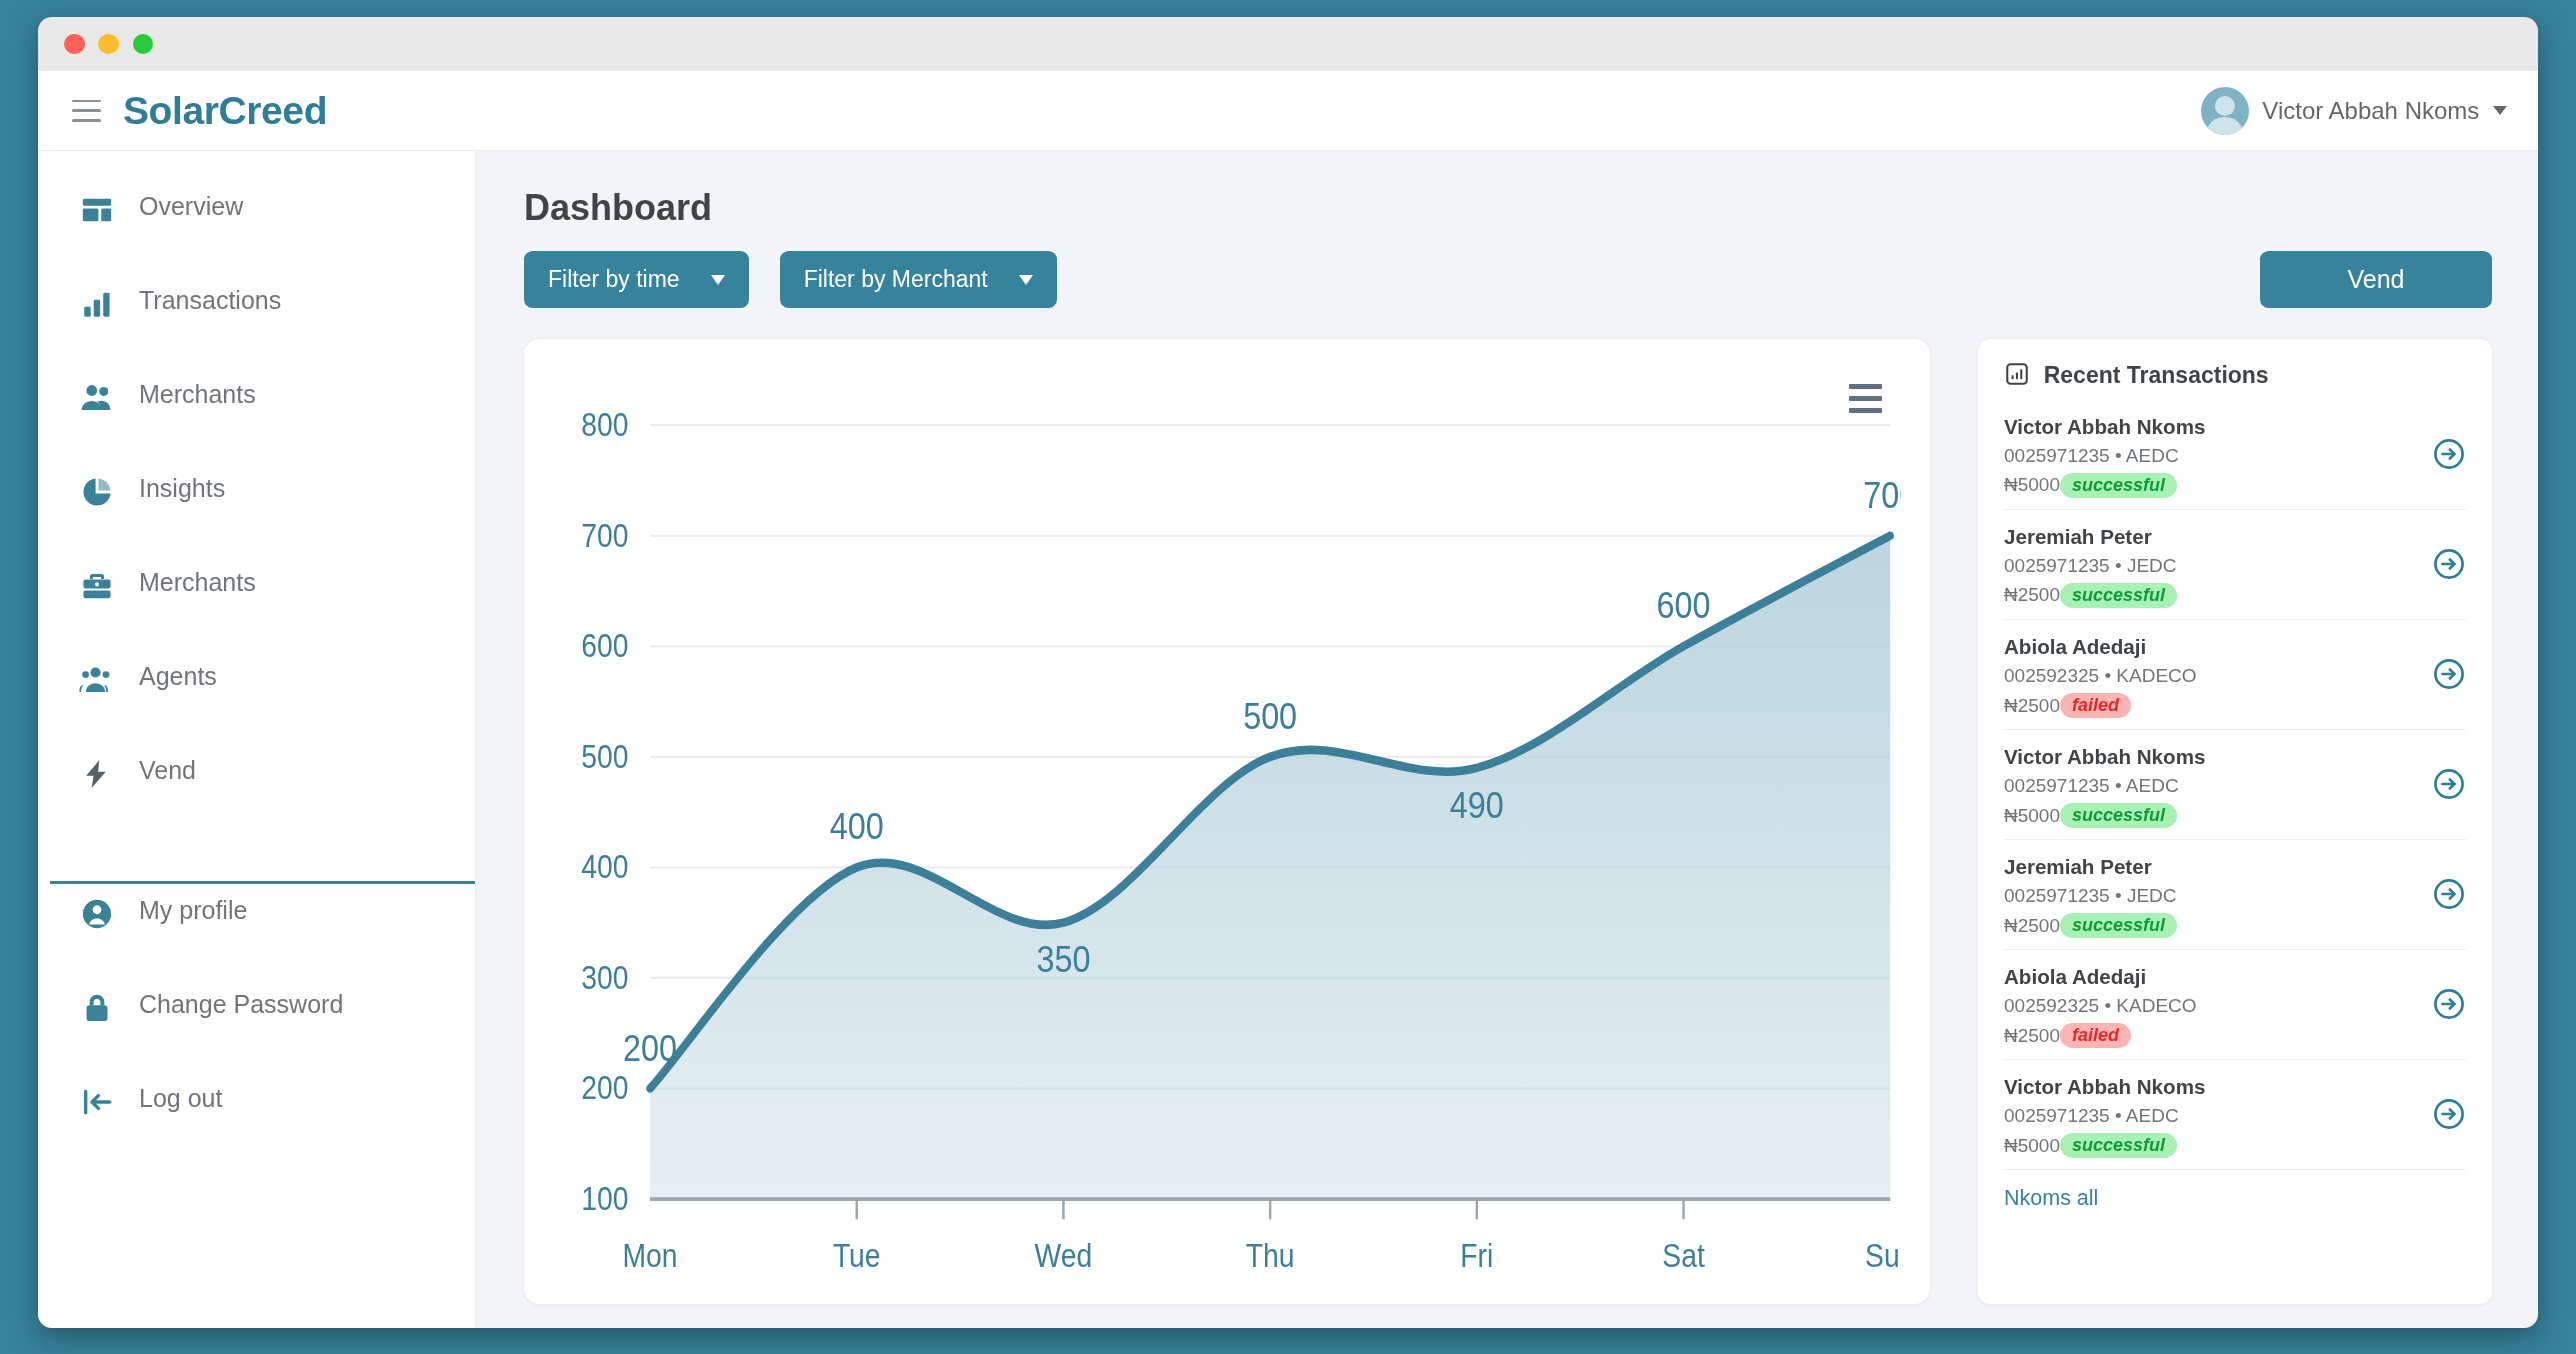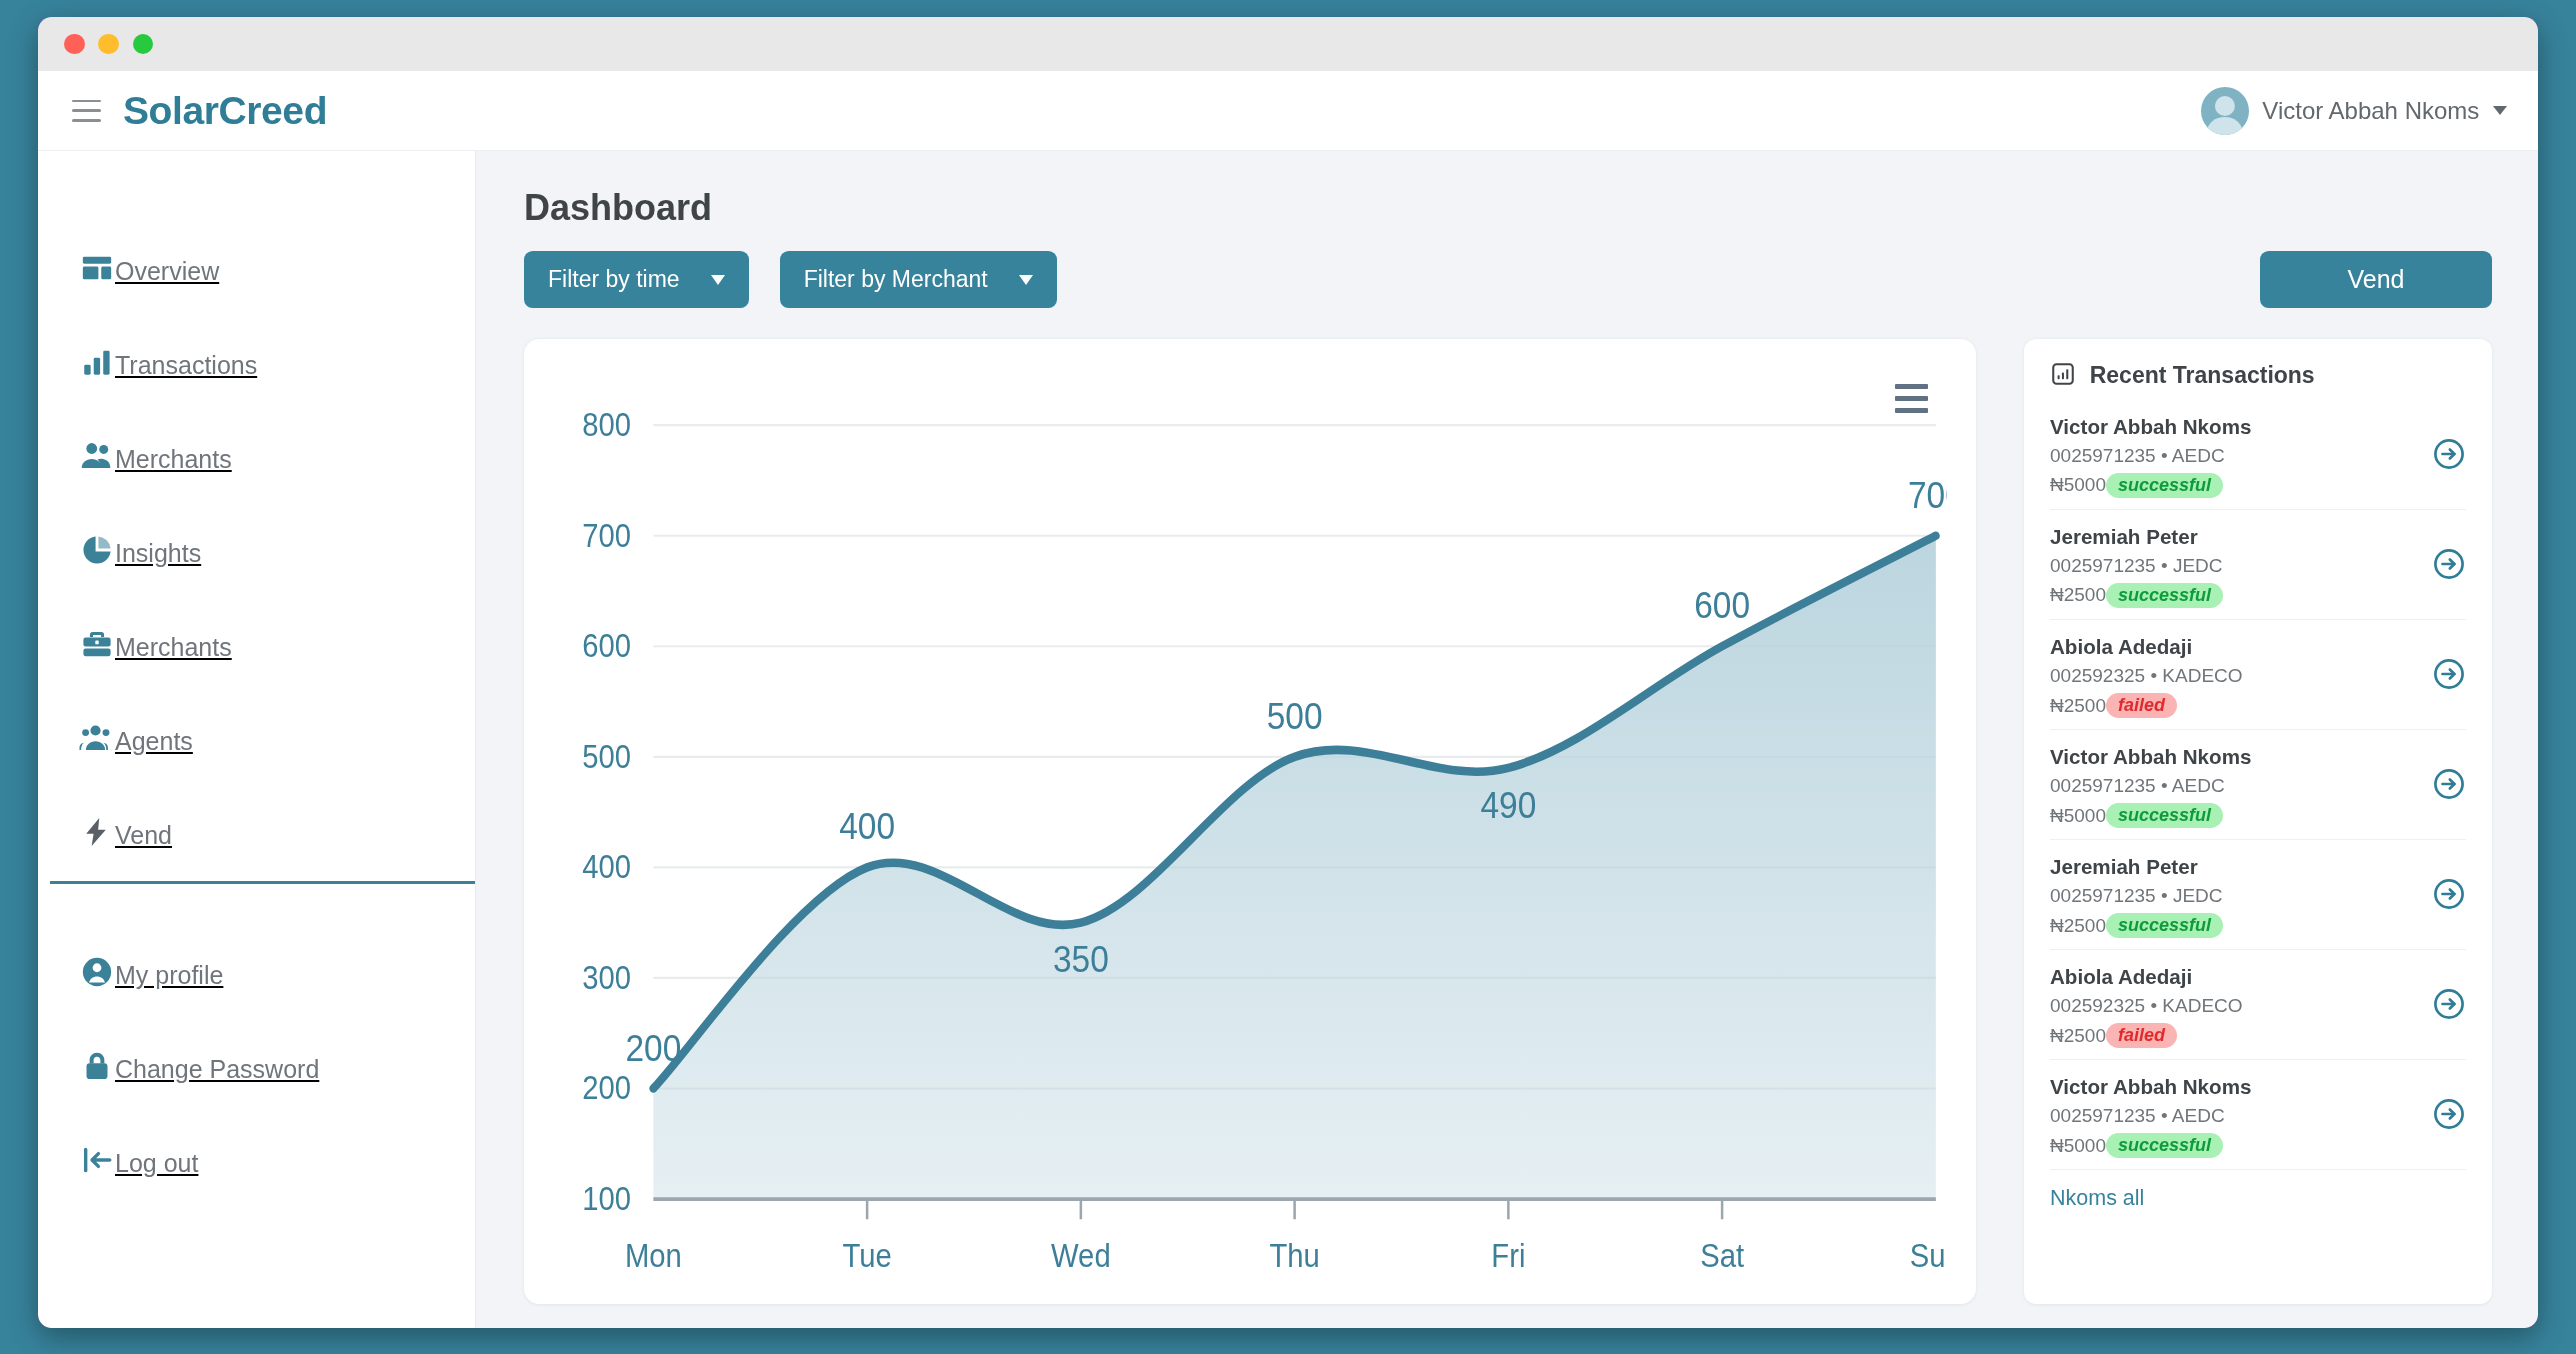--- a/index.html
+++ b/index.html
@@ -66,22 +66,22 @@
   
   .body { flex: 1; display: flex; min-height: 0; }
 
   
   .sidebar {
     width: 438px; flex: none; background: #fff;
     border-right: 0.9px solid #e7eaee;
     padding-top: 41px; display: flex; flex-direction: column;
   }
   .nav-item {
-    display: flex; align-items: flex-end; 
-    padding: 0 0 0 41px; height: 94px; cursor: pointer; text-decoration: underline;
+    display: flex; align-items: flex-start; gap: 24px;
+    padding: 0 0 0 41px; height: 94px; cursor: pointer;
   }
   .nav-icon { width: 36px; height: 36px; display: flex; align-items: center; justify-content: center; flex: none; }
   .nav-icon svg { display: block; }
   .nav-label { font-size: 25px; color: #6f757b; }
   .nav-divider { height: 3.4px; background: #3b8299; margin: 31px 0 12px 12px; }
 
   
   .main {
     flex: 1; background: #f2f4f7; min-width: 0;
     padding: 36px 46px 0 48px; display: flex; flex-direction: column; justify-content: space-between;
@@ -122,21 +122,21 @@
   .chart-menu span { height: 5.2px; background: #5f7183; border-radius: 0.9px; }
   .chart-svg-wrap { width: 100%; height: 100%; }
   .chart-svg { width: 100%; height: 100%; display: block; }
   .axis-label { font-family: "Liberation Sans", sans-serif; font-size: 21px; fill: #3d7f99; }
   .y-label { text-anchor: end; }
   .x-label { text-anchor: middle; }
   .pt-label { font-family: "Liberation Sans", sans-serif; font-size: 24px; fill: #3d7f99; text-anchor: middle; }
 
   
   .tx-card {
-    width: 468px; flex: none; background: #fff; border-radius: 12px;
+    width: 514px; flex: none; background: #fff; border-radius: 12px;
     box-shadow: 0 0.9px 3.4px rgba(20,40,60,.07);
     padding: 22px 26px 0 26px; display: flex; flex-direction: column;
   }
   .tx-head { display: flex; align-items: center; gap: 13.7px; margin-bottom: 10.3px; }
   .tx-head-title { font-size: 23px; font-weight: bold; color: #3f4448; }
   .tx-row {
     display: flex; align-items: center; justify-content: space-between;
     padding: 12px 0 11px 0; border-bottom: 1.7px solid #edeff2;
   }
   .tx-left { min-width: 0; }

